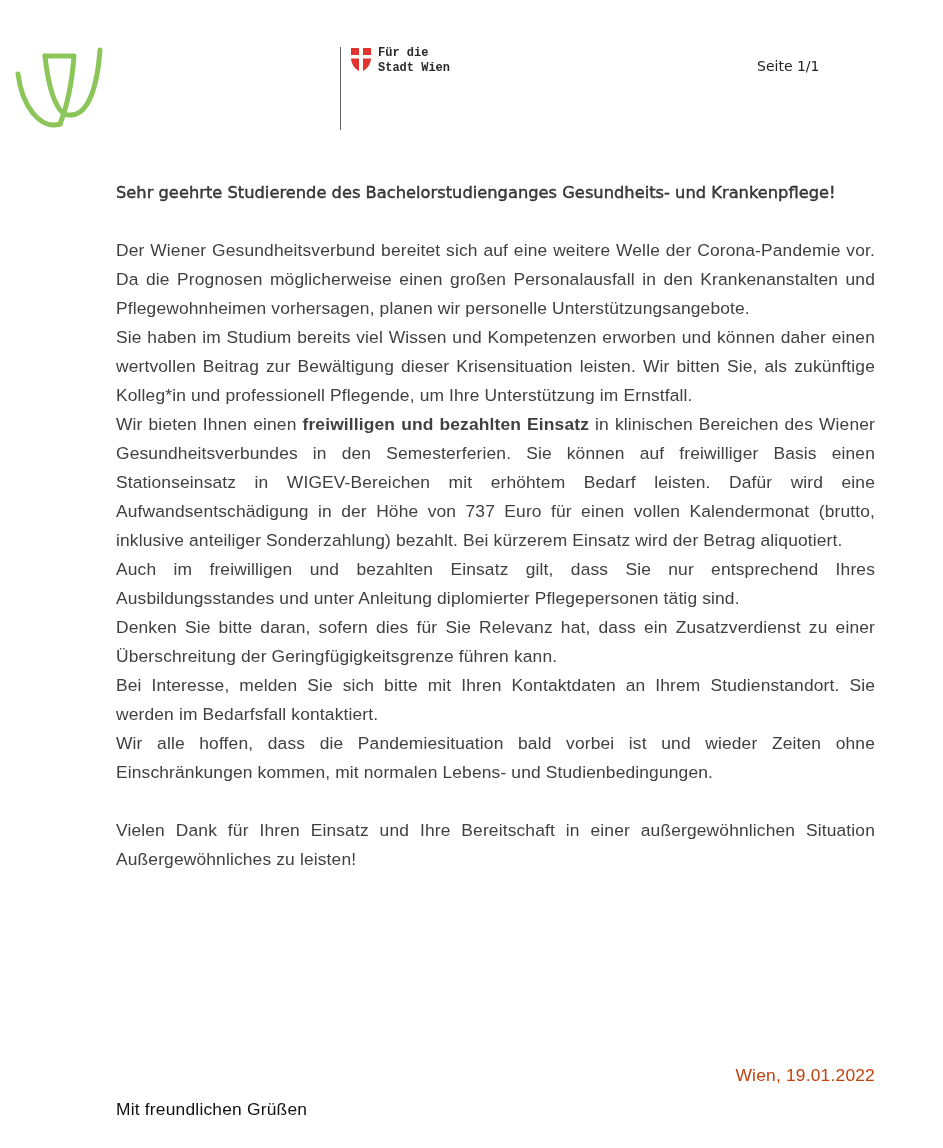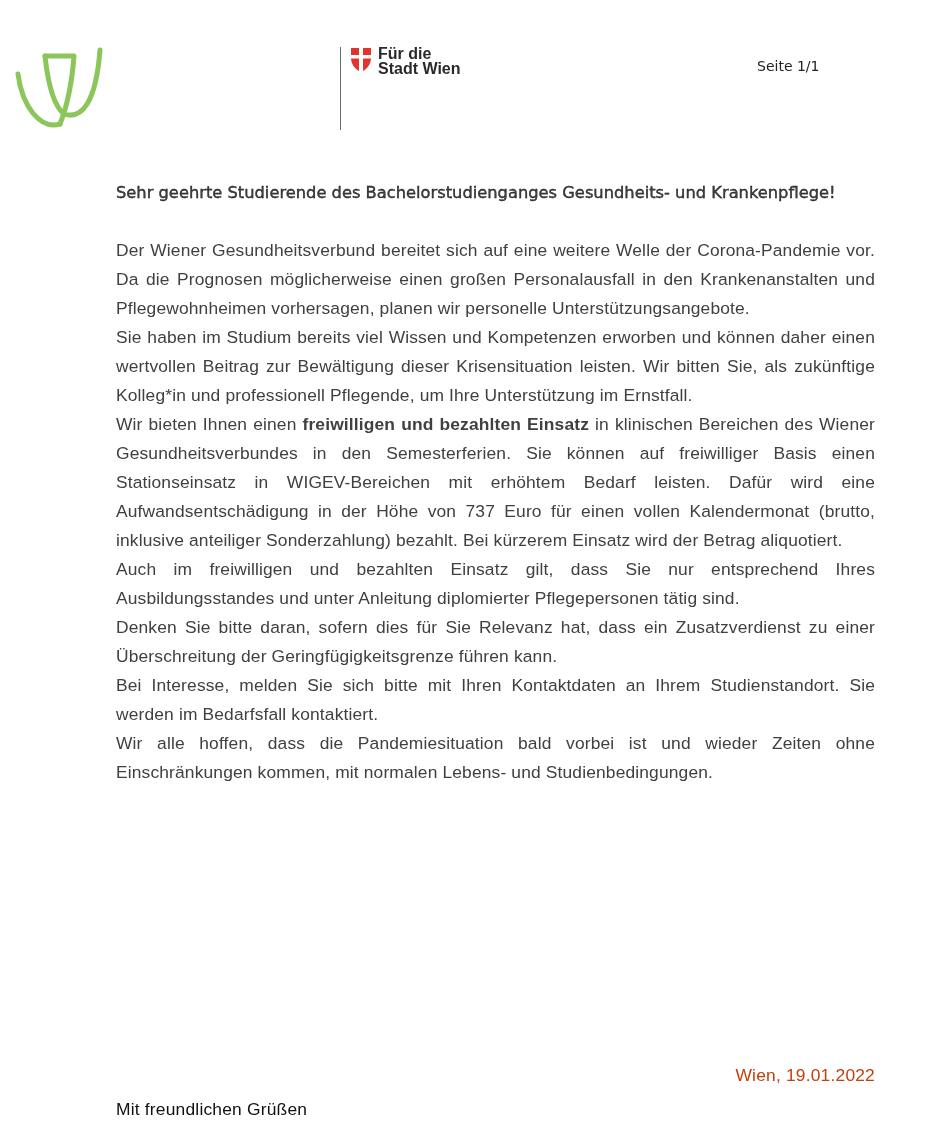--- a/index.html
+++ b/index.html
@@ -52,23 +52,23 @@
       position: absolute;
       left: 350px;
       top: 47px;
       width: 22px;
       height: 26px;
     }
     .wien-text {
       position: absolute;
       left: 378px;
       top: 46px;
-      font-family: Liberation Sans, sans-serif;
+      font-family: Liberation Mono, monospace;
       font-weight: bold;
-      font-size: 16px;
+      font-size: 12px;
       line-height: 15px;
       color: #2a2a2a;
     }
     .wien-text span { display: block; }
     .page-number {
       position: absolute;
       left: 757px;
       top: 58px;
       font-family: "DejaVu Sans", sans-serif;
       font-size: 14px;
@@ -158,16 +158,17 @@
 <div class="letter">
   <h1 class="salutation">Sehr geehrte Studierende des Bachelorstudienganges Gesundheits- und Krankenpflege!</h1>
 
   <p class="para">Der Wiener Gesundheitsverbund bereitet sich auf eine weitere Welle der Corona-Pandemie vor. Da die Prognosen möglicherweise einen großen Personalausfall in den Krankenanstalten und Pflegewohnheimen vorhersagen, planen wir personelle Unterstützungsangebote.</p>
   <p class="para">Sie haben im Studium bereits viel Wissen und Kompetenzen erworben und können daher einen wertvollen Beitrag zur Bewältigung dieser Krisensituation leisten. Wir bitten Sie, als zukünftige Kolleg*in und professionell Pflegende, um Ihre Unterstützung im Ernstfall.</p>
   <p class="para"><span>Wir bieten Ihnen einen </span><strong>freiwilligen und bezahlten Einsatz</strong><span> in klinischen Bereichen des Wiener Gesundheitsverbundes in den Semesterferien. Sie können auf freiwilliger Basis einen Stationseinsatz in WIGEV-Bereichen mit erhöhtem Bedarf leisten. Dafür wird eine Aufwandsentschädigung in der Höhe von 737 Euro für einen vollen Kalendermonat (brutto, inklusive anteiliger Sonderzahlung) bezahlt. Bei kürzerem Einsatz wird der Betrag aliquotiert.</span></p>
   <p class="para">Auch im freiwilligen und bezahlten Einsatz gilt, dass Sie nur entsprechend Ihres Ausbildungsstandes und unter Anleitung diplomierter Pflegepersonen tätig sind.</p>
   <p class="para">Denken Sie bitte daran, sofern dies für Sie Relevanz hat, dass ein Zusatzverdienst zu einer Überschreitung der Geringfügigkeitsgrenze führen kann.</p>
   <p class="para">Bei Interesse, melden Sie sich bitte mit Ihren Kontaktdaten an Ihrem Studienstandort. Sie werden im Bedarfsfall kontaktiert.</p>
   <p class="para">Wir alle hoffen, dass die Pandemiesituation bald vorbei ist und wieder Zeiten ohne Einschränkungen kommen, mit normalen Lebens- und Studienbedingungen.</p>
+  <p class="para spaced">Vielen Dank für Ihren Einsatz und Ihre Bereitschaft in einer außergewöhnlichen Situation Außergewöhnliches zu leisten!</p>
 </div>
 
 <div class="date-line">Wien, 19.01.2022</div>
 <div class="closing">Mit freundlichen Grüßen</div>
 
 </body></html>

